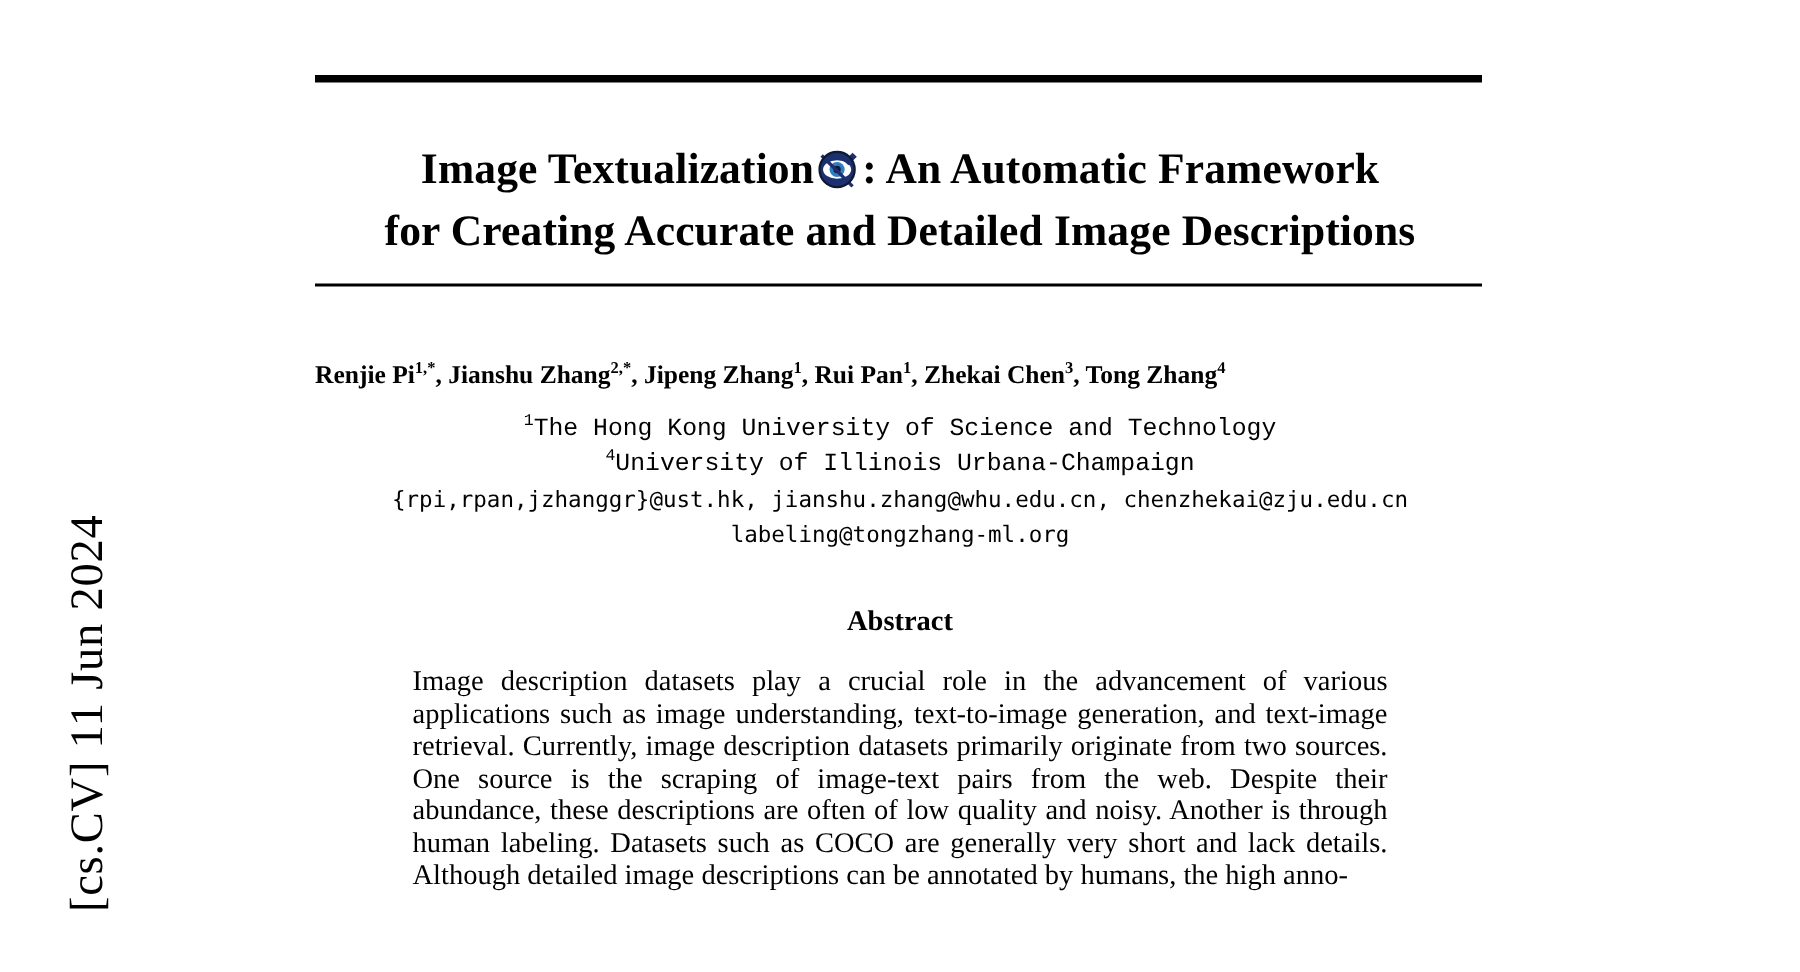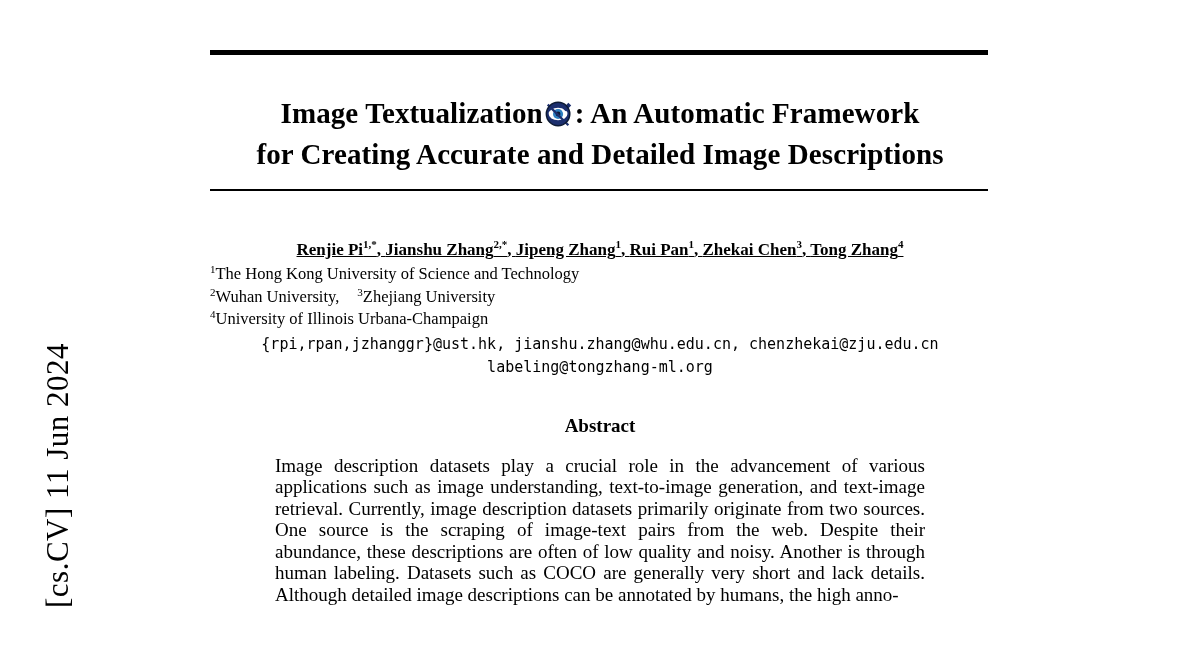--- a/index.html
+++ b/index.html
@@ -72,38 +72,38 @@
 
   .title-icon {
     display: inline-block;
     width: 30px;
     height: 30px;
     vertical-align: -6px;
     margin: 0 1px;
   }
 
   .authors {
-    text-align: center;
     font-weight: bold;
     font-size: 17px;
     margin-top: 48px;
     line-height: 22px;
-    text-decoration: underline;
   }
   sup {
     font-size: 11px;
     font-weight: bold;
     vertical-align: super;
     line-height: 0;
   }
   .affil {
+    text-align: center;
     font-size: 16.5px;
     line-height: 22.5px;
     font-weight: normal;
-    margin-top: 2px;
+    margin-top: 14px;
+    font-family: Liberation Mono, monospace;
   }
   .affil sup { font-weight: normal; }
   .affil-line { display: block; }
   .affil-gap { display: inline-block; width: 18px; }
 
   .emails {
     text-align: center;
     font-family: "DejaVu Sans Mono", monospace;
     font-size: 15px;
     line-height: 23px;
@@ -151,21 +151,20 @@
       </svg></span><span>: An Automatic Framework</span>
     <span class="line2">for Creating Accurate and Detailed Image Descriptions</span>
   </div>
 
   <div class="rule-bottom"></div>
 
   <div class="authors"><span><span>Renjie Pi</span><sup>1,*</sup></span>, <span><span>Jianshu Zhang</span><sup>2,*</sup></span>, <span><span>Jipeng Zhang</span><sup>1</sup></span>, <span><span>Rui Pan</span><sup>1</sup></span>, <span><span>Zhekai Chen</span><sup>3</sup></span>, <span><span>Tong Zhang</span><sup>4</sup></span></div>
 
   <div class="affil">
     <span class="affil-line"><sup>1</sup><span>The Hong Kong University of Science and Technology</span></span>
-    <span class="affil-line"><sup>2</sup><span>Wuhan University,</span><span class="affil-gap"></span><sup>3</sup><span>Zhejiang University</span></span>
     <span class="affil-line"><sup>4</sup><span>University of Illinois Urbana-Champaign</span></span>
   </div>
 
   <div class="emails">
     <div>{rpi,rpan,jzhanggr}@ust.hk, jianshu.zhang@whu.edu.cn, chenzhekai@zju.edu.cn</div>
     <div>labeling@tongzhang-ml.org</div>
   </div>
 
   <div class="abstract-head">Abstract</div>
 

